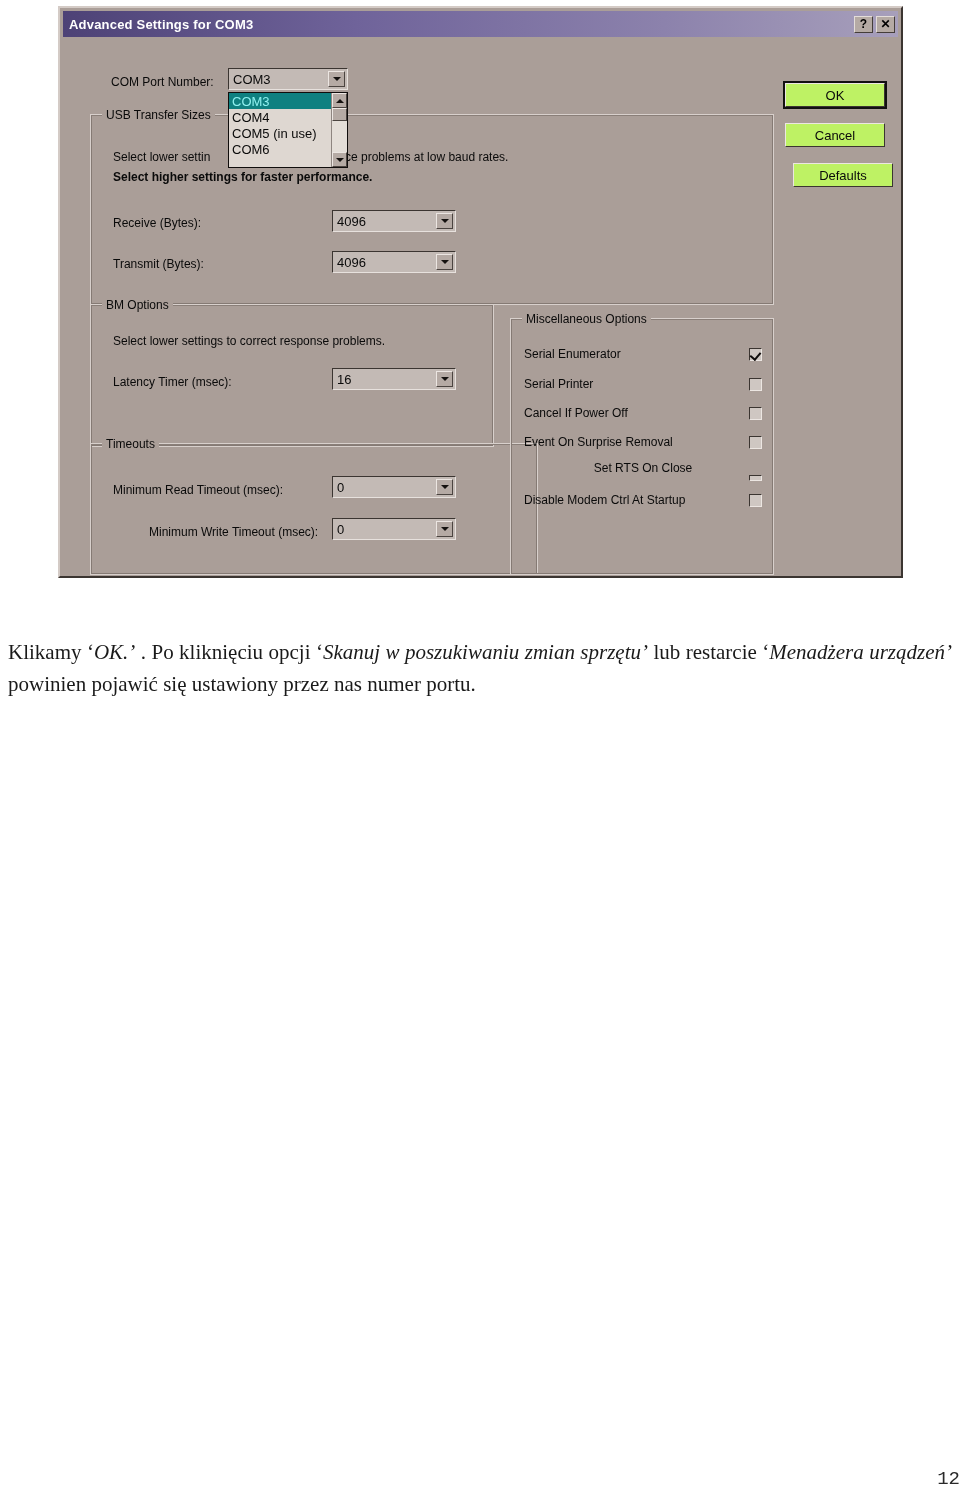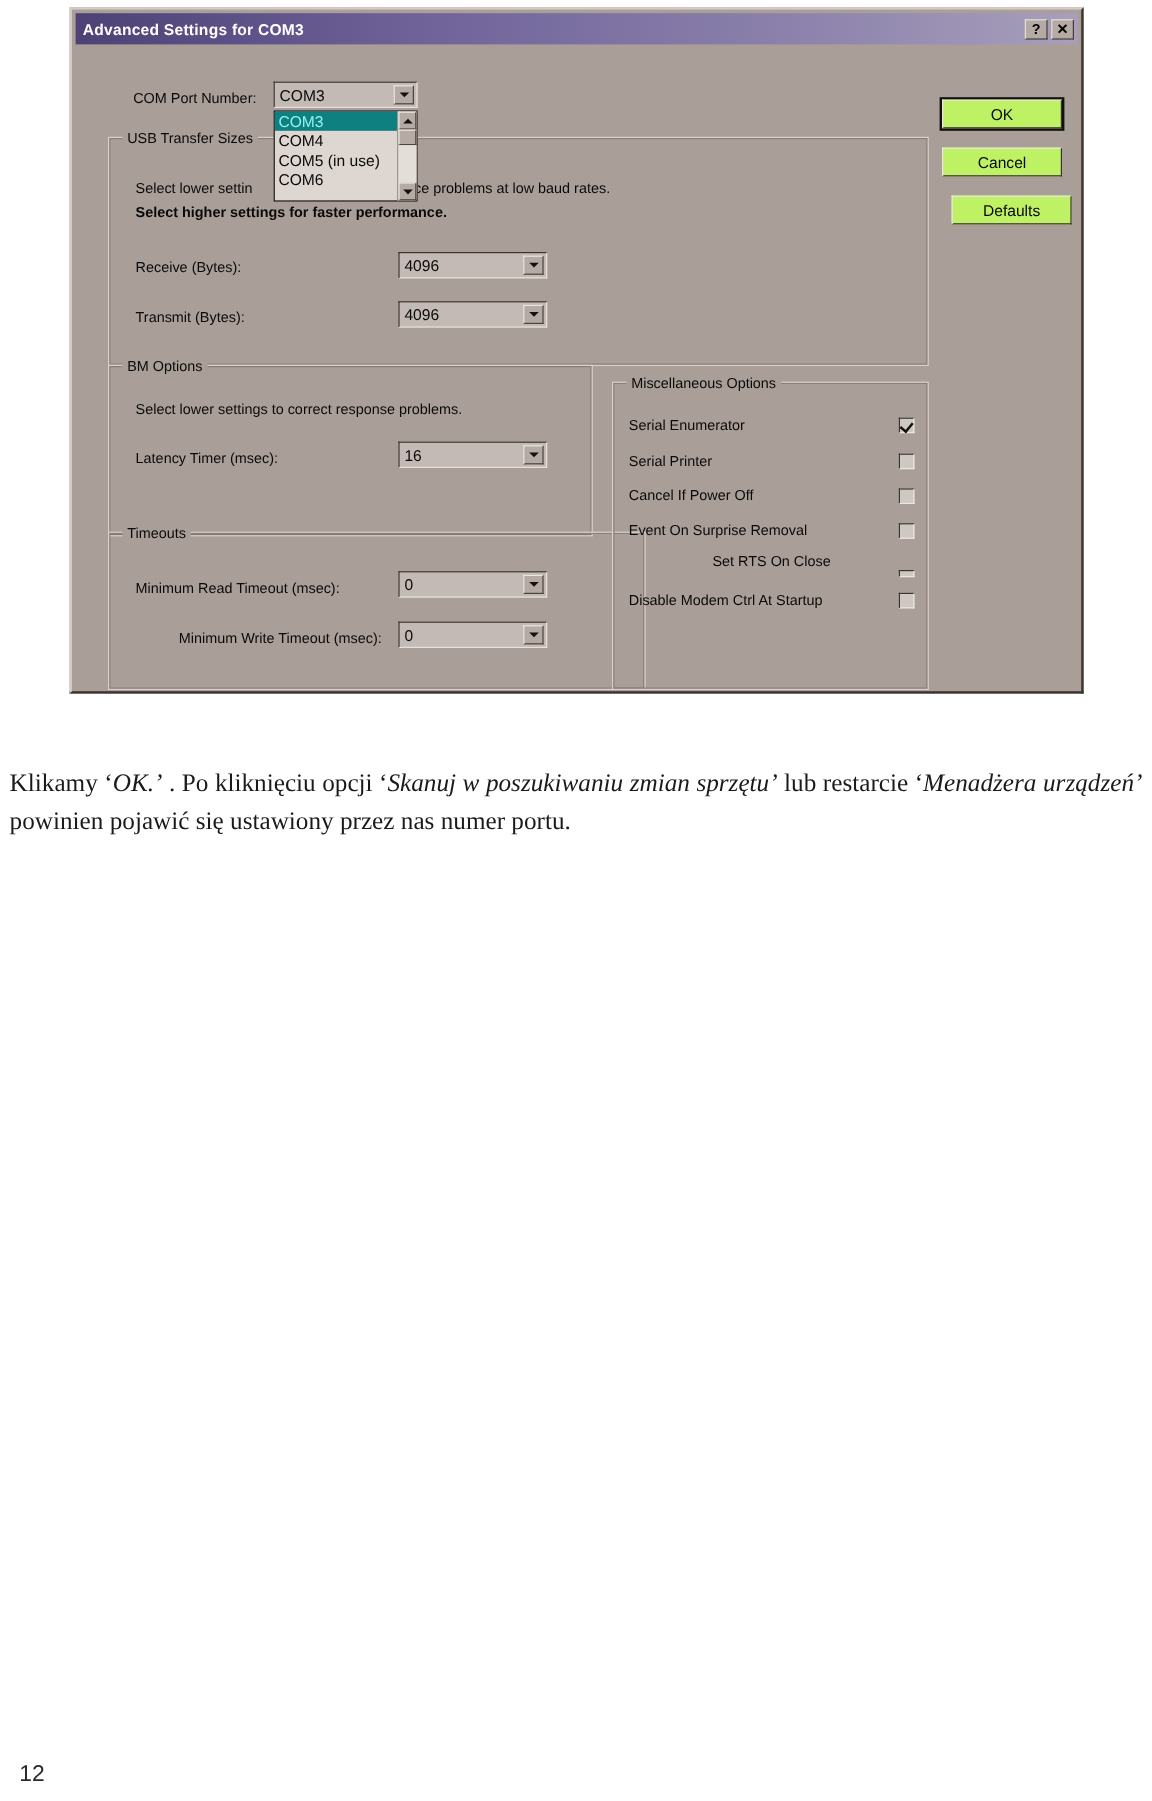--- a/index.html
+++ b/index.html
@@ -279,25 +279,24 @@
     color: #1a1a1a;
     text-align: justify;
   }
   #bodytext .it { font-style: italic; margin-top: 16px; }
 
   #pagenum {
     position: absolute;
     left: 0;
     top: 1468px;
     width: 960px;
-    text-align: left;
-    font-family: Liberation Sans, sans-serif;
+    text-align: right;
+    font-family: Liberation Mono, monospace;
     font-size: 19px;
     color: #2a2a2a;
-    padding-left: 16px;
   }
 </style>
 </head>
 <body>
 
 <div id="screenshot">
 
   <div id="dialog">
 
     <div class="titlebar">

